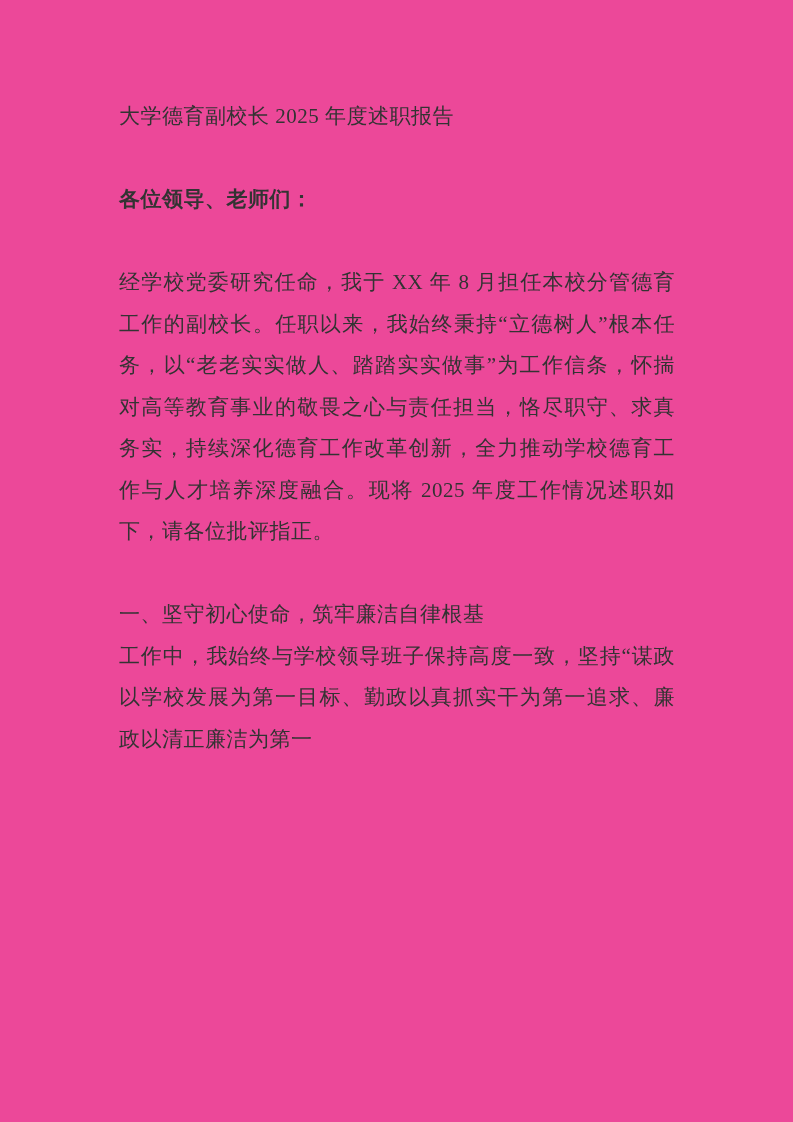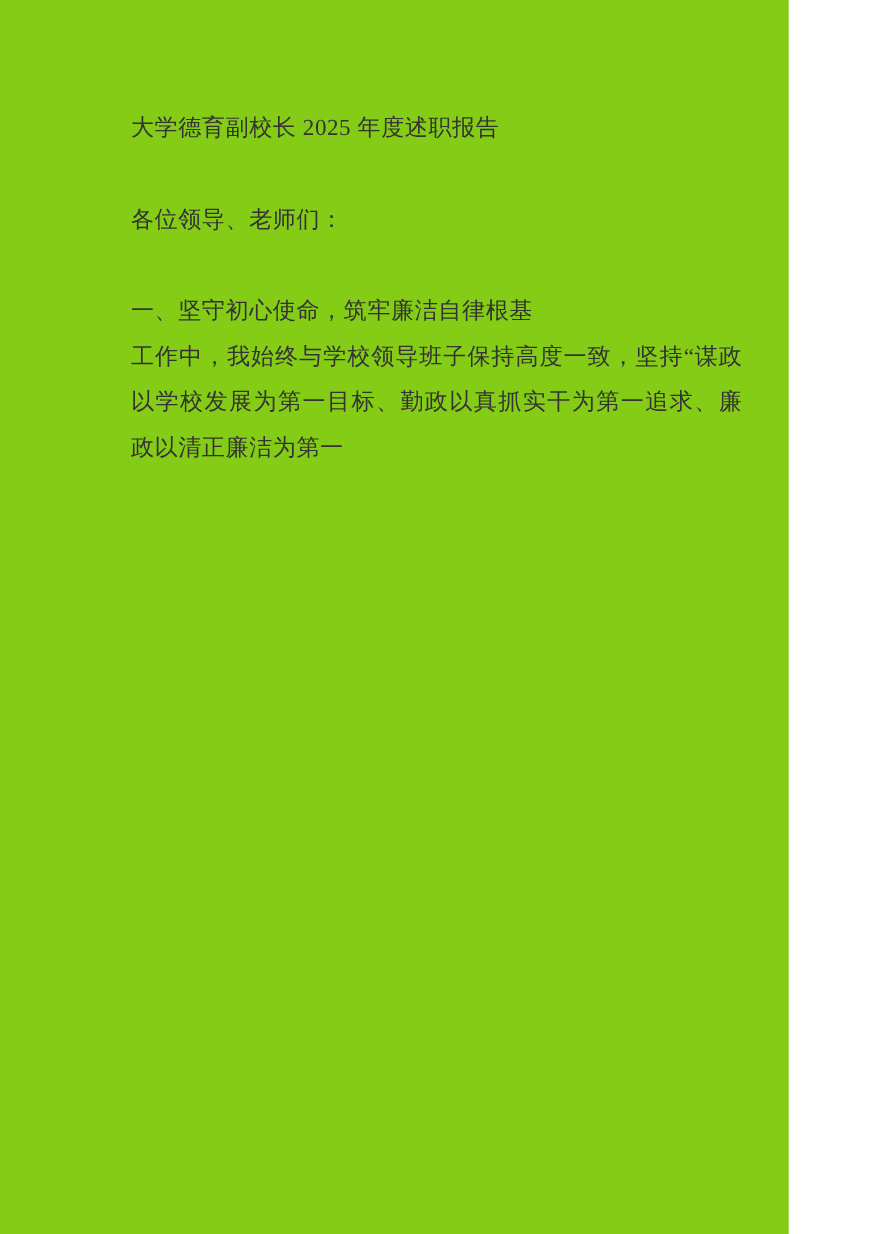--- a/index.html
+++ b/index.html
@@ -2,23 +2,23 @@
 <html><head>
 <meta charset="utf-8">
 <style>
   html, body {
     margin: 0;
     padding: 0;
     background: #ffffff;
   }
   .page {
     position: relative;
-    width: 717px;
+    width: 793px;
     height: 1122px;
-    background: #84cc16;
+    background: #ec4899;
     overflow: hidden;
   }
   .content {
     position: absolute;
     left: 119px;
     top: 96px;
     width: 556px;
     font-family: "Liberation Serif", "DejaVu Serif", serif;
     font-size: 21px;
     line-height: 41.5px;
@@ -27,32 +27,34 @@
   .block {
     margin: 0 0 41.5px 0;
     text-align: justify;
     letter-spacing: 0.5px;
   }
   .block.title {
     text-align: left;
   }
   .block.greeting {
     text-align: left;
+    font-weight: bold;
   }
   .block.heading {
     margin-bottom: 0;
     text-align: left;
   }
   .block:last-child {
     margin-bottom: 0;
   }
 </style>
 </head>
 <body>
 
 <div class="page">
   <div class="content" id="blocks-container">
       <div class="block title">大学德育副校长 2025 年度述职报告</div>
       <div class="block greeting">各位领导、老师们：</div>
+      <div class="block paragraph">经学校党委研究任命，我于 XX 年 8 月担任本校分管德育工作的副校长。任职以来，我始终秉持“立德树人”根本任务，以“老老实实做人、踏踏实实做事”为工作信条，怀揣对高等教育事业的敬畏之心与责任担当，恪尽职守、求真务实，持续深化德育工作改革创新，全力推动学校德育工作与人才培养深度融合。现将 2025 年度工作情况述职如下，请各位批评指正。</div>
       <div class="block heading">一、坚守初心使命，筑牢廉洁自律根基</div>
       <div class="block paragraph">工作中，我始终与学校领导班子保持高度一致，坚持“谋政以学校发展为第一目标、勤政以真抓实干为第一追求、廉政以清正廉洁为第一</div>
     </div>
 </div>
 
 </body></html>

